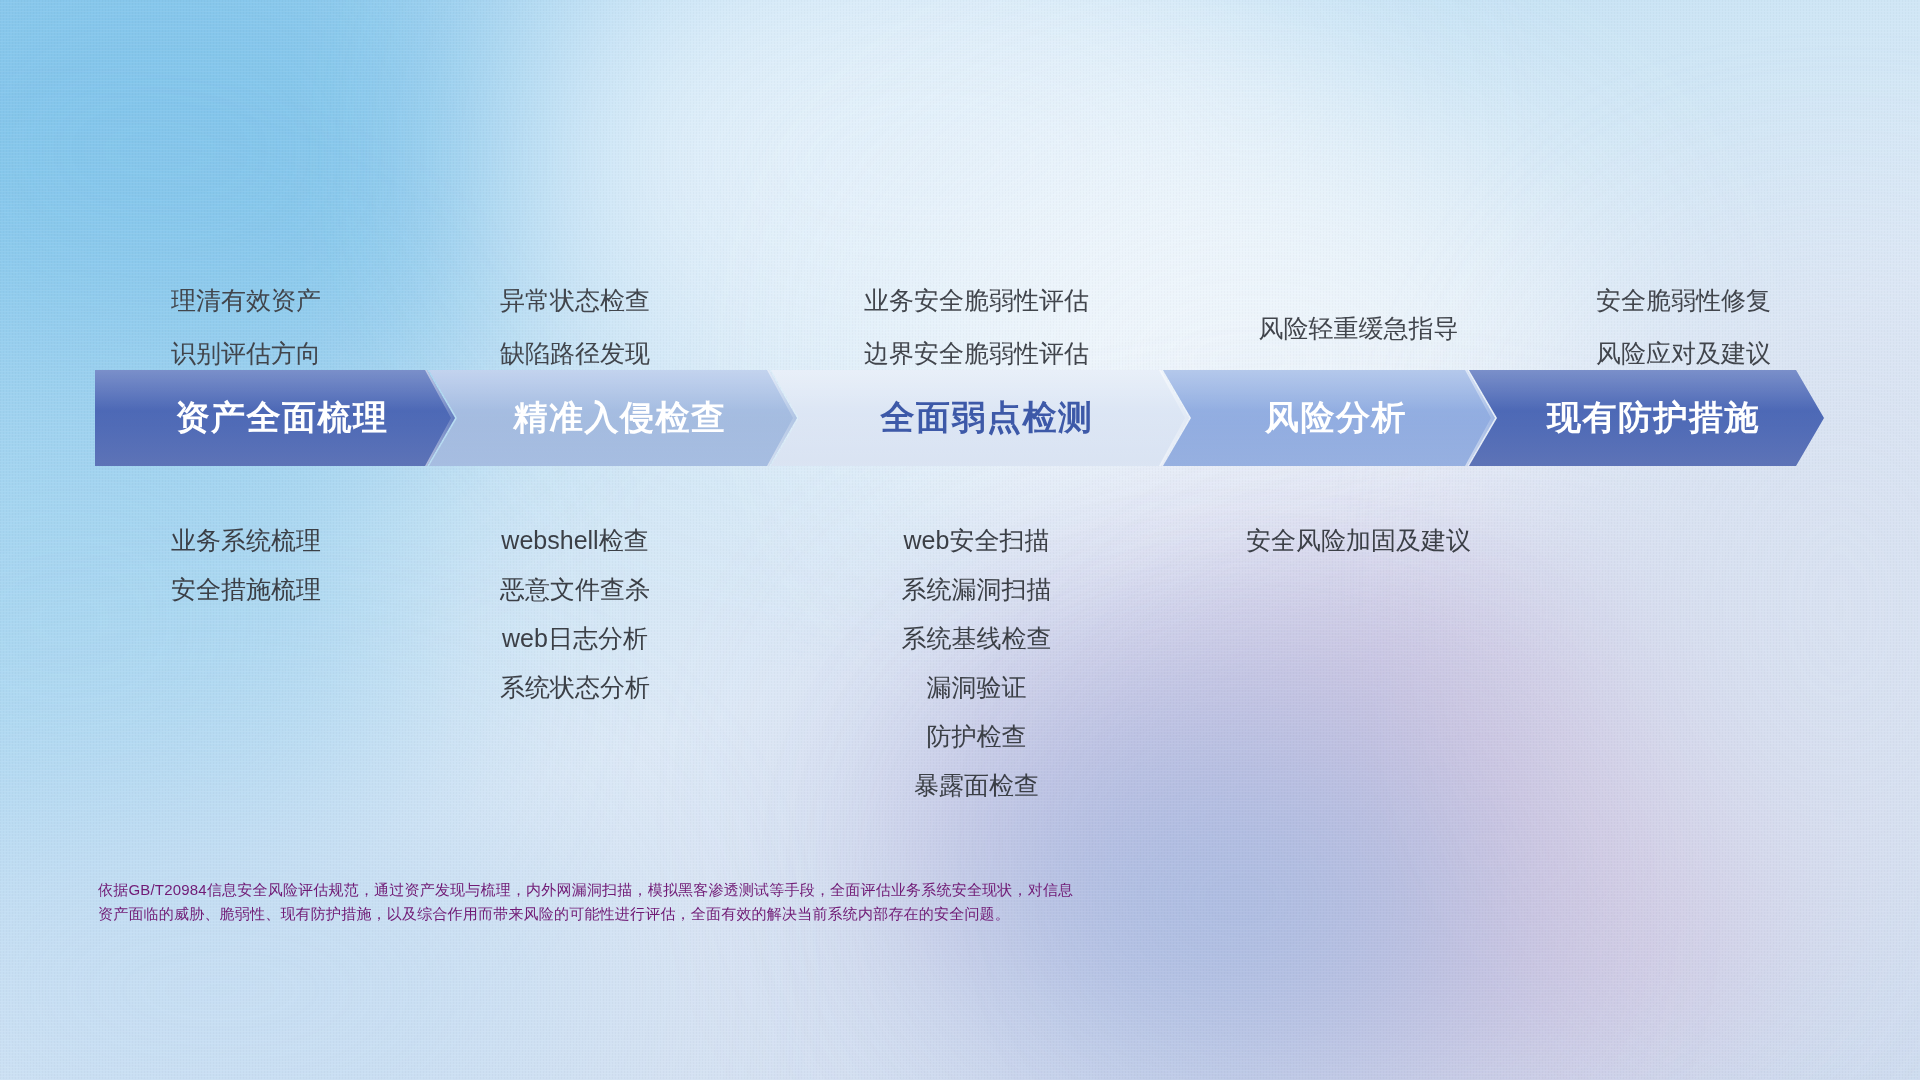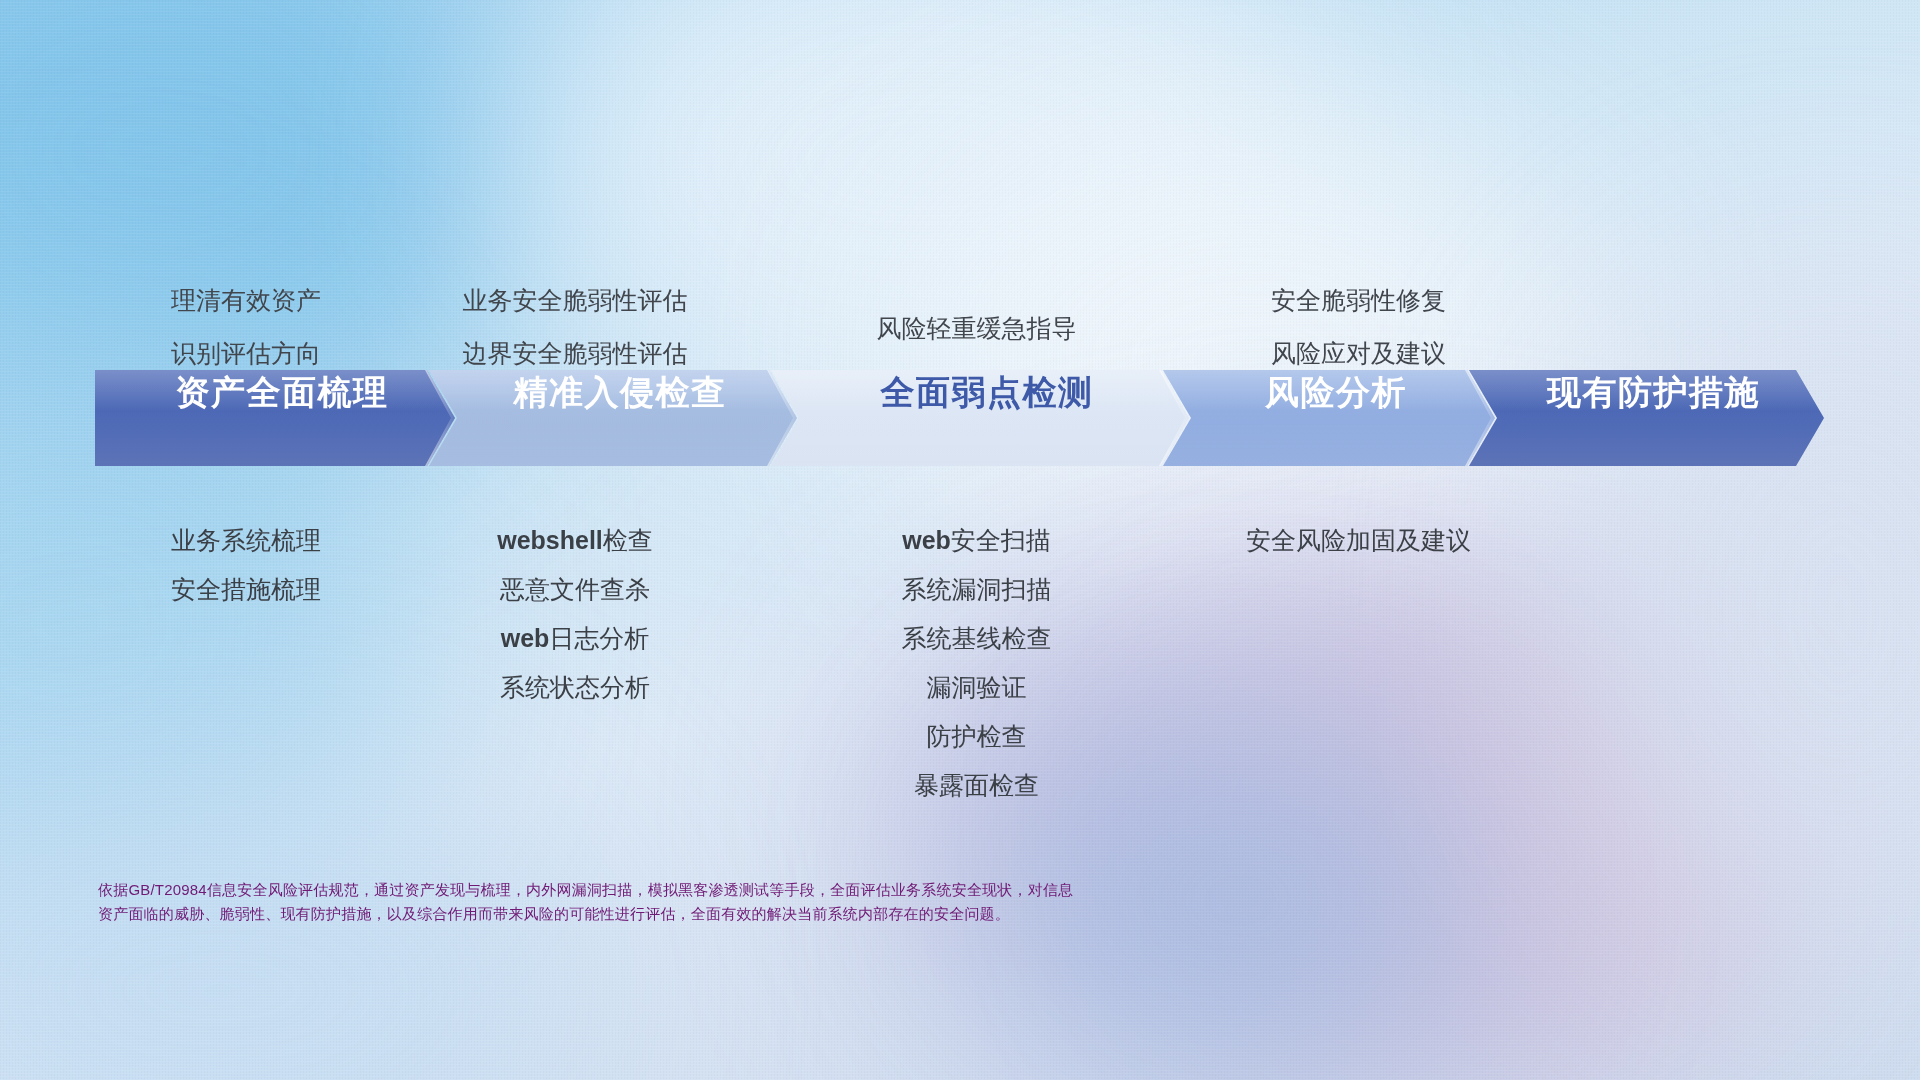--- a/index.html
+++ b/index.html
@@ -59,21 +59,21 @@
 
   
   #banner {
     position: absolute;
     left: 95px; top: 370px;
     width: 1755px; height: 96px;
     display: flex;
   }
   .chev {
     position: relative;
-    display: flex; align-items: flex-start; justify-content: center;
+    display: flex; align-items: center; justify-content: center;
     height: 100%;
     margin-right: -26px;
     clip-path: polygon(0 0, calc(100% - 28px) 0, 100% 50%, calc(100% - 28px) 100%, 0 100%, 28px 50%);
   }
   .chev.first {
     clip-path: polygon(0 0, calc(100% - 28px) 0, 100% 50%, calc(100% - 28px) 100%, 0 100%);
   }
   .chev .label {
     font-size: 34px; font-weight: bold; letter-spacing: 1.5px;
     white-space: nowrap; position: relative; z-index: 3;
@@ -108,21 +108,21 @@
   #bottom-row { top: 528px; }
   .bot-col { text-align: center; }
   .bot-col .item {
     font-size: 25px;
     color: #3b3f46;
     line-height: 1.0;
     margin-bottom: 24px;
     white-space: nowrap;
   }
   .bot-col .item:last-child { margin-bottom: 0; }
-  .bot-col .item .latin { font-weight: bold; }
+  .bot-col .item .latin { font-weight: normal; }
 
   
   #footer {
     position: absolute;
     left: 98px; top: 878px; width: 1560px;
     font-size: 15px;
     line-height: 1.62;
     color: #701a75;
     letter-spacing: .2px;
   }
@@ -147,20 +147,24 @@
 
 <div id="content">
 
   <div class="col-grid" id="top-row">
 
     <div class="top-col">
       <div class="line">理清有效资产</div>
       <div class="line">识别评估方向</div>
     </div>
 
+    <div class="top-col">
+      <div class="line">异常状态检查</div>
+      <div class="line">缺陷路径发现</div>
+    </div>
 
     <div class="top-col">
       <div class="line">业务安全脆弱性评估</div>
       <div class="line">边界安全脆弱性评估</div>
     </div>
 
     <div class="top-col shift-c4">
       <div class="line">风险轻重缓急指导</div>
     </div>
 

